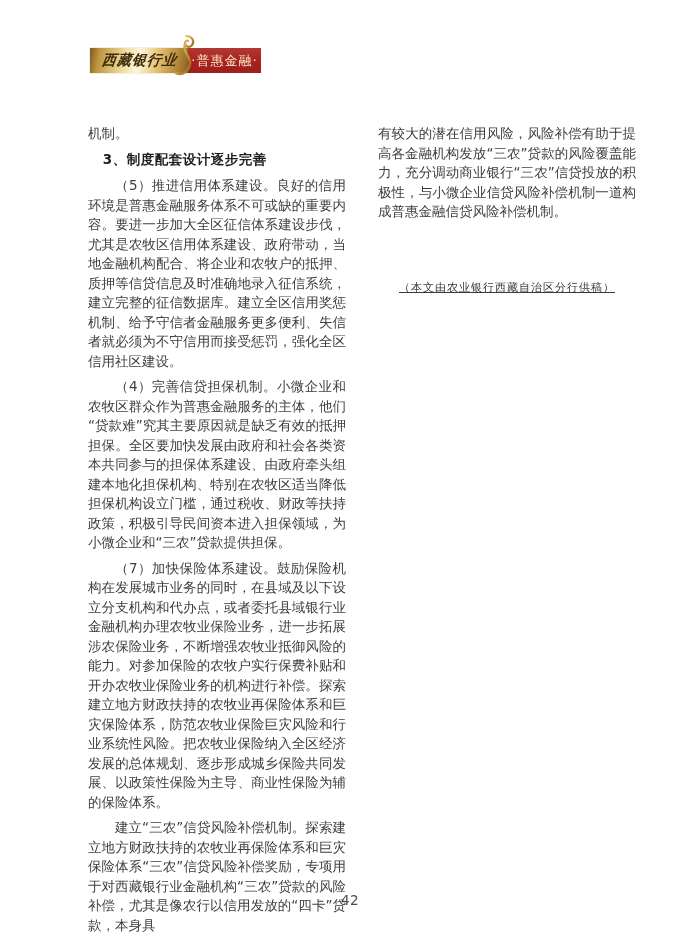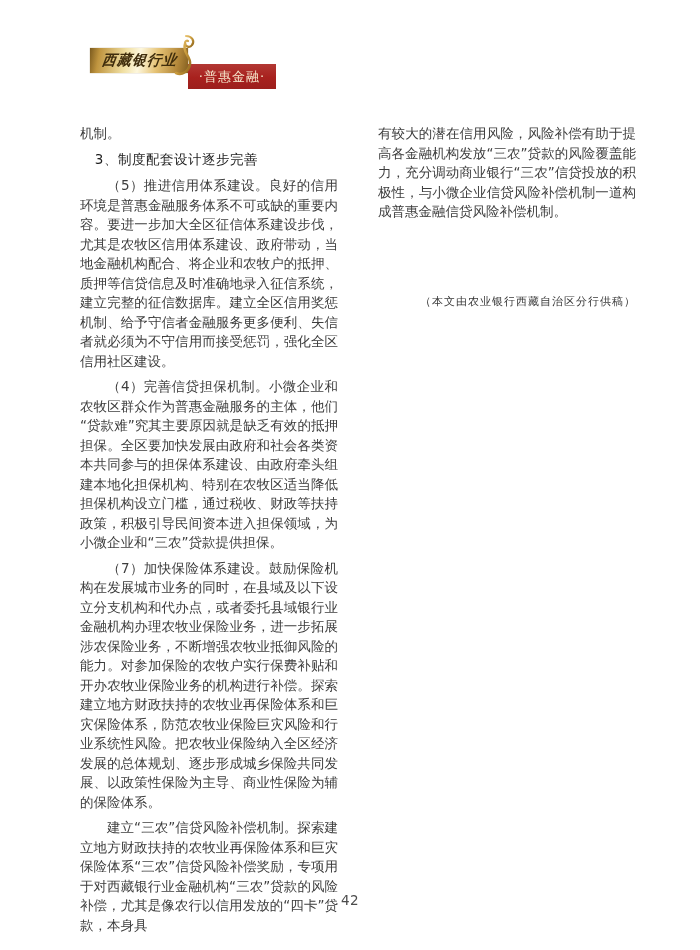--- a/index.html
+++ b/index.html
@@ -26,54 +26,55 @@
   }
   .brand-left {
     font-family:"DejaVu Serif", serif;
     font-style:italic; font-weight:bold;
     font-size:14px; letter-spacing:1px;
     color:#3f2d0c;
     transform:skewX(-8deg) scaleY(1.05);
     white-space:nowrap;
   }
   .band-red {
-    width:88px; height:25px;
+    width:73px; height:25px;
     background:linear-gradient(180deg,#b23833 0%, #a8211e 55%, #9c1f1c 100%);
-    display:flex; align-items:center; justify-content:center;margin-top:16px;
+    display:flex; align-items:center; justify-content:center;
   }
   .brand-right {
     font-size:13px; color:#f6e8cd; letter-spacing:1px; white-space:nowrap;
   }
   .flourish {
     position:absolute; left:82px; top:-14px;
     width:26px; height:44px; z-index:2;
   }
 
   
   .col {
     position:absolute; top:124px; width:258px;
     font-size:13.5px; line-height:19.5px;
     color:#3d3d3d;
     text-align:justify;
   }
-  .col-left  { left:80px;  }
+  .col-left  { left:88px;  }
   .col-right { left:378px; }
   .col p { margin:0 0 6px 0; text-indent:2em; }
   .col p.no-indent { text-indent:0; }
   .col p.heading {
-    font-weight:normal; color:#1e1e1e;
+    font-weight:bold; color:#1e1e1e;
     text-indent:1.1em;
     margin:2px 0 7px 0;
     letter-spacing:0.5px;
   }
   .col p.attribution {
-    text-indent:0; text-align:right;
+    text-indent:0; text-align:center;
     font-size:11px; letter-spacing:1px;
     color:#3a3a3a;
-    margin-top:70px;
+    margin-top:56px;
+    text-decoration:underline;
   }
 
   
   .page-number {
     position:absolute; left:0; right:0; top:892px;
     text-align:center;
     font-size:13.5px; color:#4c4c4c; letter-spacing:0.5px;
   }
 </style>
 </head>

